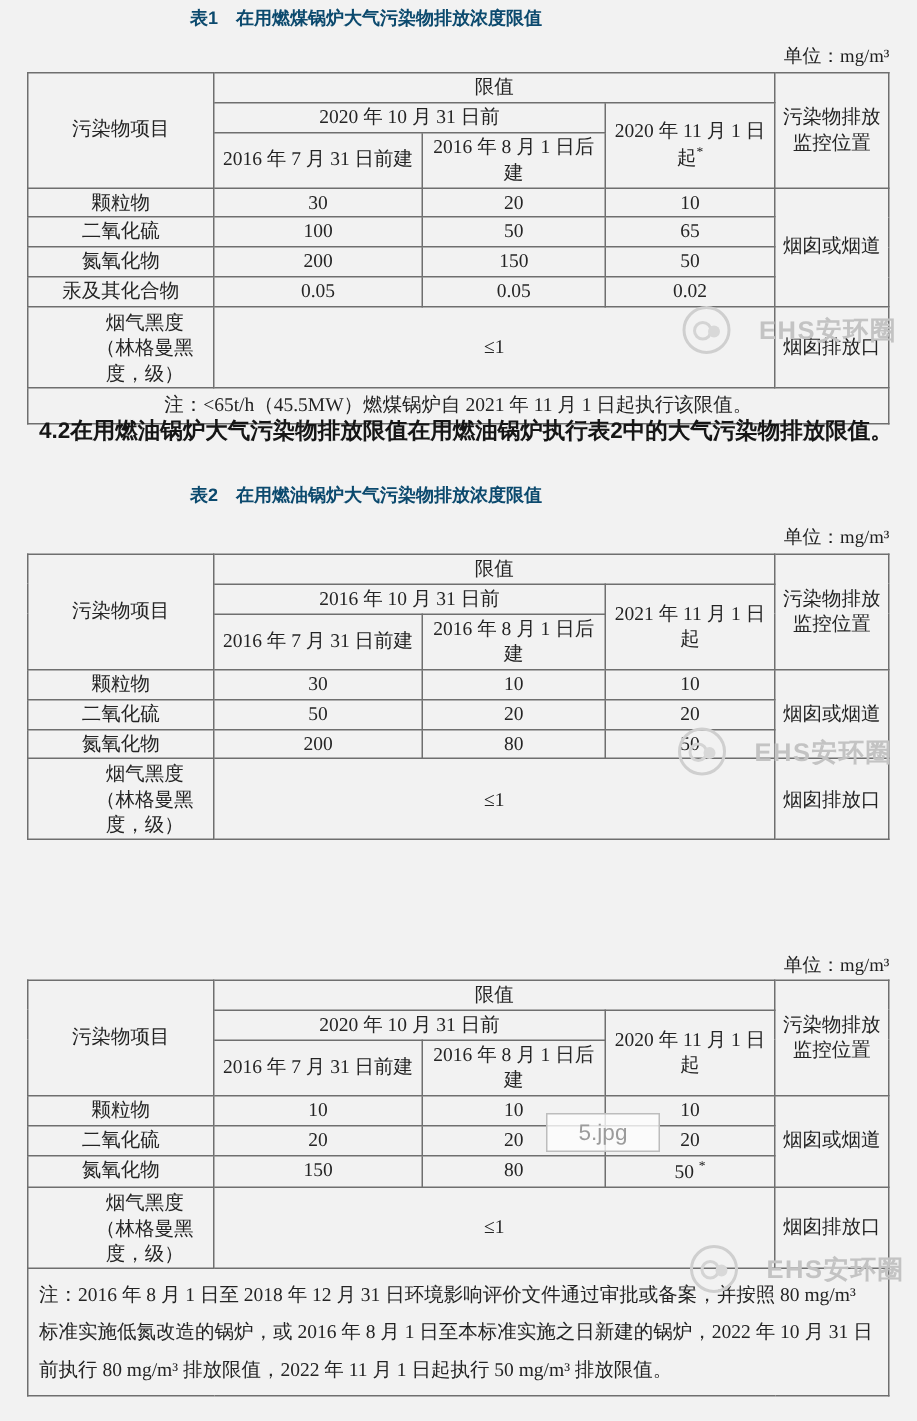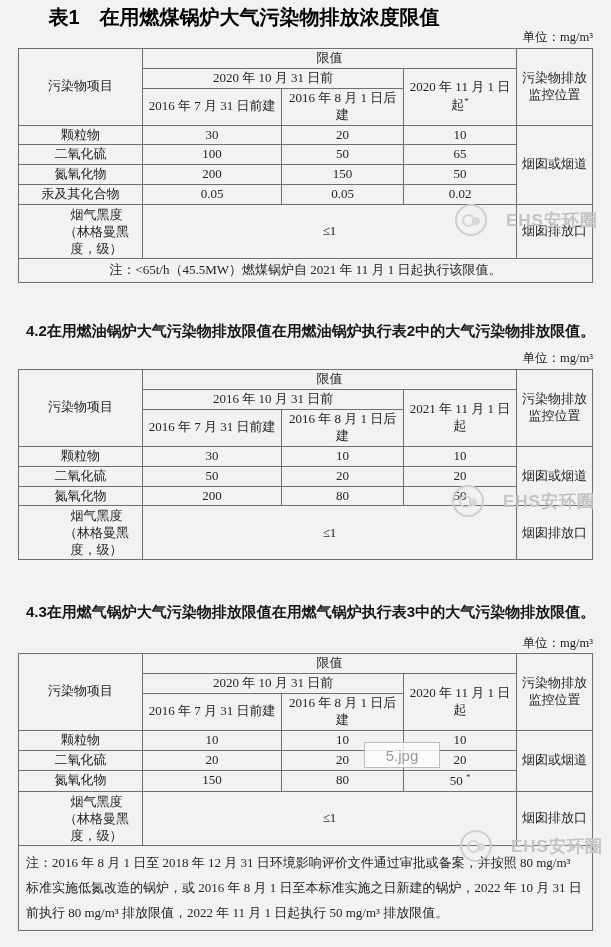--- a/index.html
+++ b/index.html
@@ -1,35 +1,35 @@
 <!DOCTYPE html>
 <html><head>
 <meta charset="utf-8">
 <style>
   * { margin:0; padding:0; box-sizing:border-box; }
   html,body { background:#f2f2f2; }
   body { width:611px; height:947px; font-family:"Liberation Serif", serif; }
   .page { position:relative; width:611px; height:947px; background:#f2f2f2; overflow:hidden; }
 
   .tbl-title { position:absolute; left:0; width:488px; text-align:center;
-    font-family:"Liberation Sans", sans-serif; font-weight:700; font-size:20px; color:#000000; }
+    font-family:"Liberation Sans", sans-serif; font-weight:700; font-size:12px; color:#0c4a6e; }
   .unit { position:absolute; left:0; width:593px; text-align:right;
     font-size:12.5px; color:#202020; }
 
   table.dtable { position:absolute; left:18px; width:574px; border-collapse:collapse;
     table-layout:fixed; font-size:13px; color:#242424; }
   .dtable td { border:1px solid #6f6f6f; text-align:center; vertical-align:middle;
     padding:1px 2px; line-height:1.3; overflow:hidden; }
   .dtable td.note-cell { text-align:center; padding:2px 7px; line-height:1.45; }
   .dtable td.note-tall { text-align:left; padding:3px 7px; line-height:25px; }
   .dtable .ln { line-height:17px;margin-left:32px; }
   sup { font-size:9px; vertical-align:super; }
 
   .para { position:absolute; left:0; width:611px; font-family:"Liberation Sans", sans-serif;
-    font-weight:600; font-size:15px; line-height:24px; color:#161616; text-indent:26px;margin-top:43px; }
+    font-weight:600; font-size:15px; line-height:24px; color:#161616; text-indent:26px; }
 
   .wm { position:absolute; display:flex; align-items:center; gap:19px; z-index:5; }
   .wm-icon { width:32px; height:32px; border:2px solid #cfcfcf; border-radius:50%;
     position:relative; flex:0 0 auto; }
   .wm-icon::before { content:""; position:absolute; left:5px; top:8px; width:9px; height:9px;
     border:2px solid #d4d4d4; border-radius:50%; }
   .wm-icon::after { content:""; position:absolute; right:5px; top:11px; width:8px; height:8px;
     background:#d8d8d8; border-radius:50%; }
   .wm-text { font-family:"Liberation Sans", sans-serif; font-weight:700; font-size:17px;
     color:#c3c3c3; letter-spacing:1px; white-space:nowrap; }
@@ -108,20 +108,21 @@
     </tbody>
   </table>
 
   <div class="wm" style="left:455px;top:204px">
     <span class="wm-icon"></span>
     <span class="wm-text">EHS安环圈</span>
   </div>
 
   <div class="para" style="top:276px">4.2在用燃油锅炉大气污染物排放限值在用燃油锅炉执行表2中的大气污染物排放限值。</div>
 
+  <div class="tbl-title" style="top:322px">表2　在用燃油锅炉大气污染物排放浓度限值</div>
   <div class="unit" style="top:350px">单位：mg/m³</div>
 
   <table class="dtable" style="top:369px">
     <colgroup>
         <col style="width:124px">
         <col style="width:139px">
         <col style="width:122px">
         <col style="width:113px">
         <col style="width:76px">
       </colgroup>
@@ -167,21 +168,20 @@
         <td>烟囱排放口</td>
       </tr>
     </tbody>
   </table>
 
   <div class="wm" style="left:452px;top:485px">
     <span class="wm-icon"></span>
     <span class="wm-text">EHS安环圈</span>
   </div>
 
-  <div class="para" style="top:557px">4.3在用燃气锅炉大气污染物排放限值在用燃气锅炉执行表3中的大气污染物排放限值。</div>
 
   <div class="unit" style="top:635px">单位：mg/m³</div>
 
   <table class="dtable" style="top:653px">
     <colgroup>
         <col style="width:124px">
         <col style="width:139px">
         <col style="width:122px">
         <col style="width:113px">
         <col style="width:76px">

